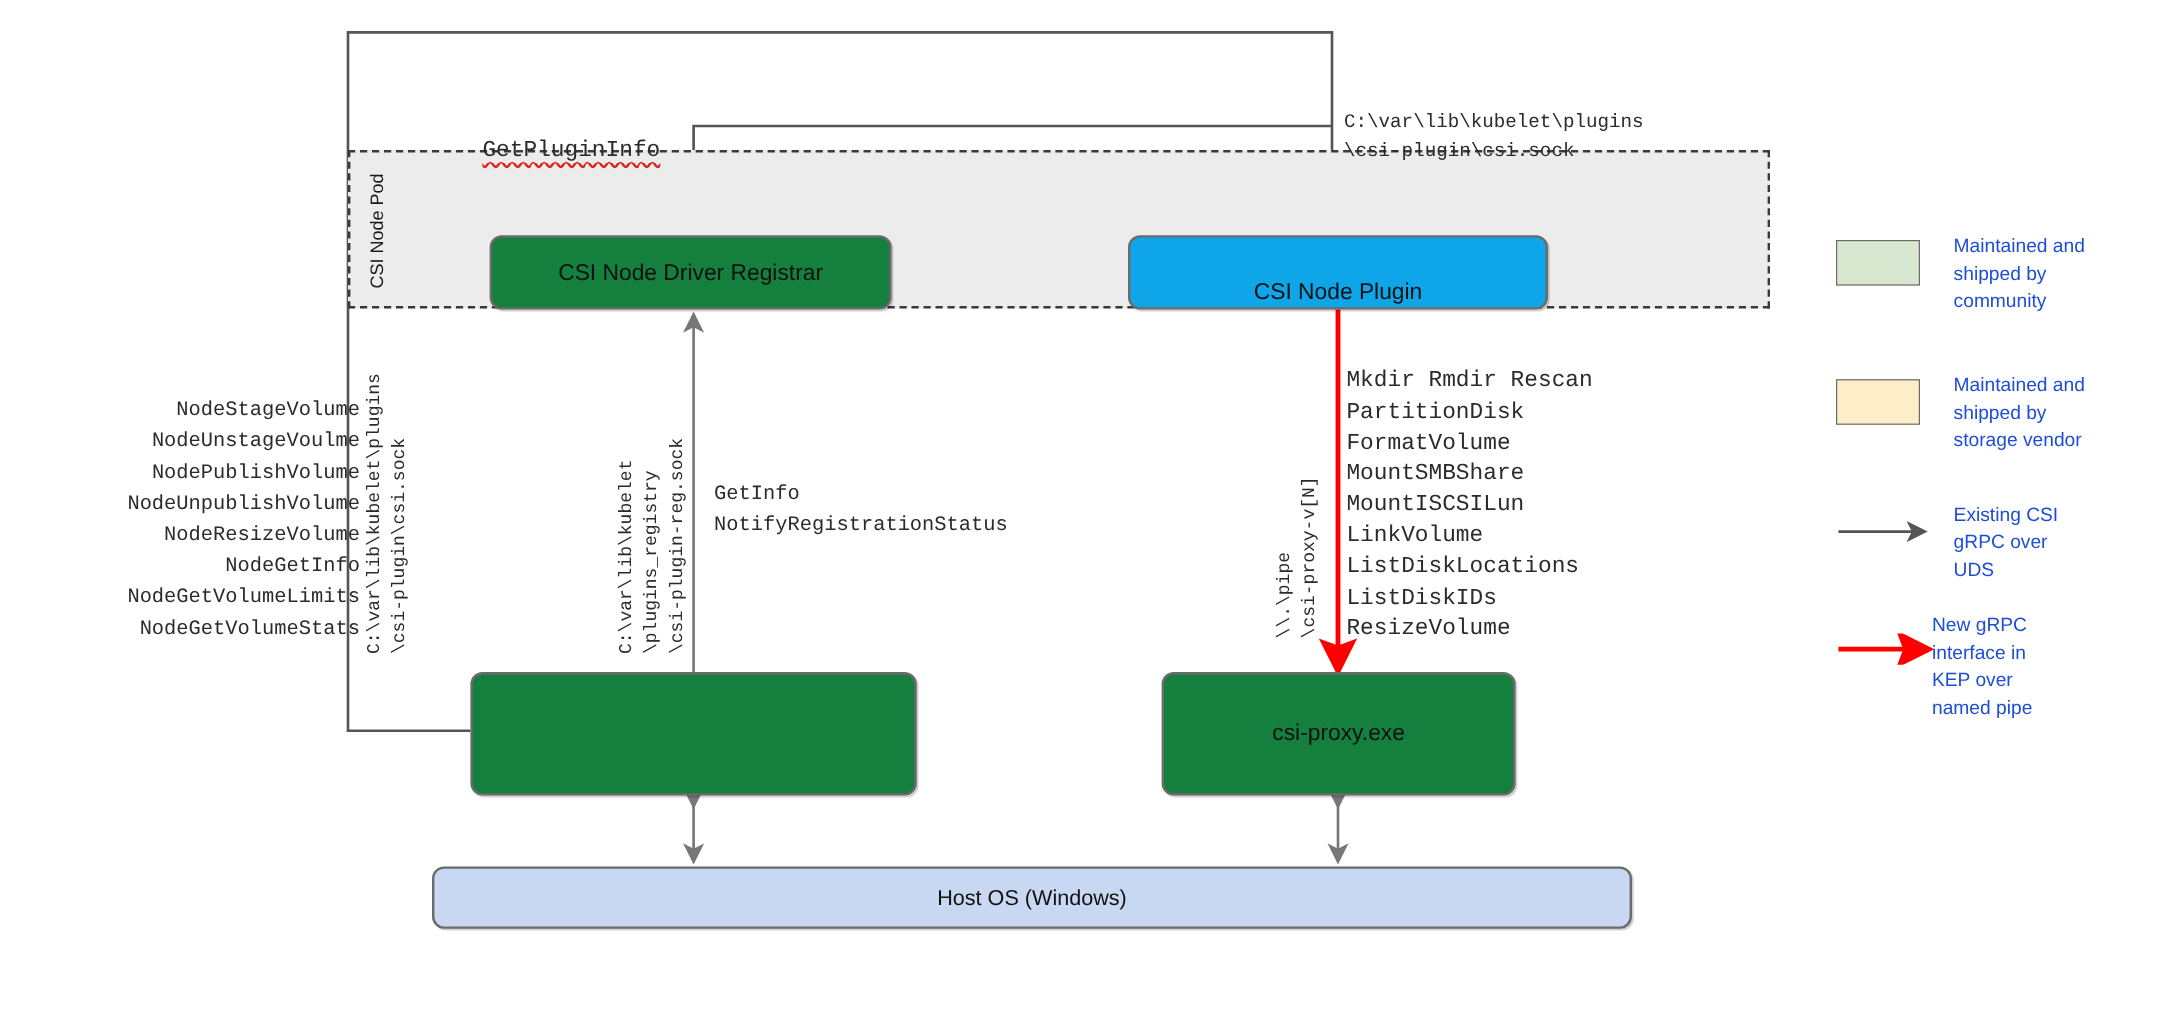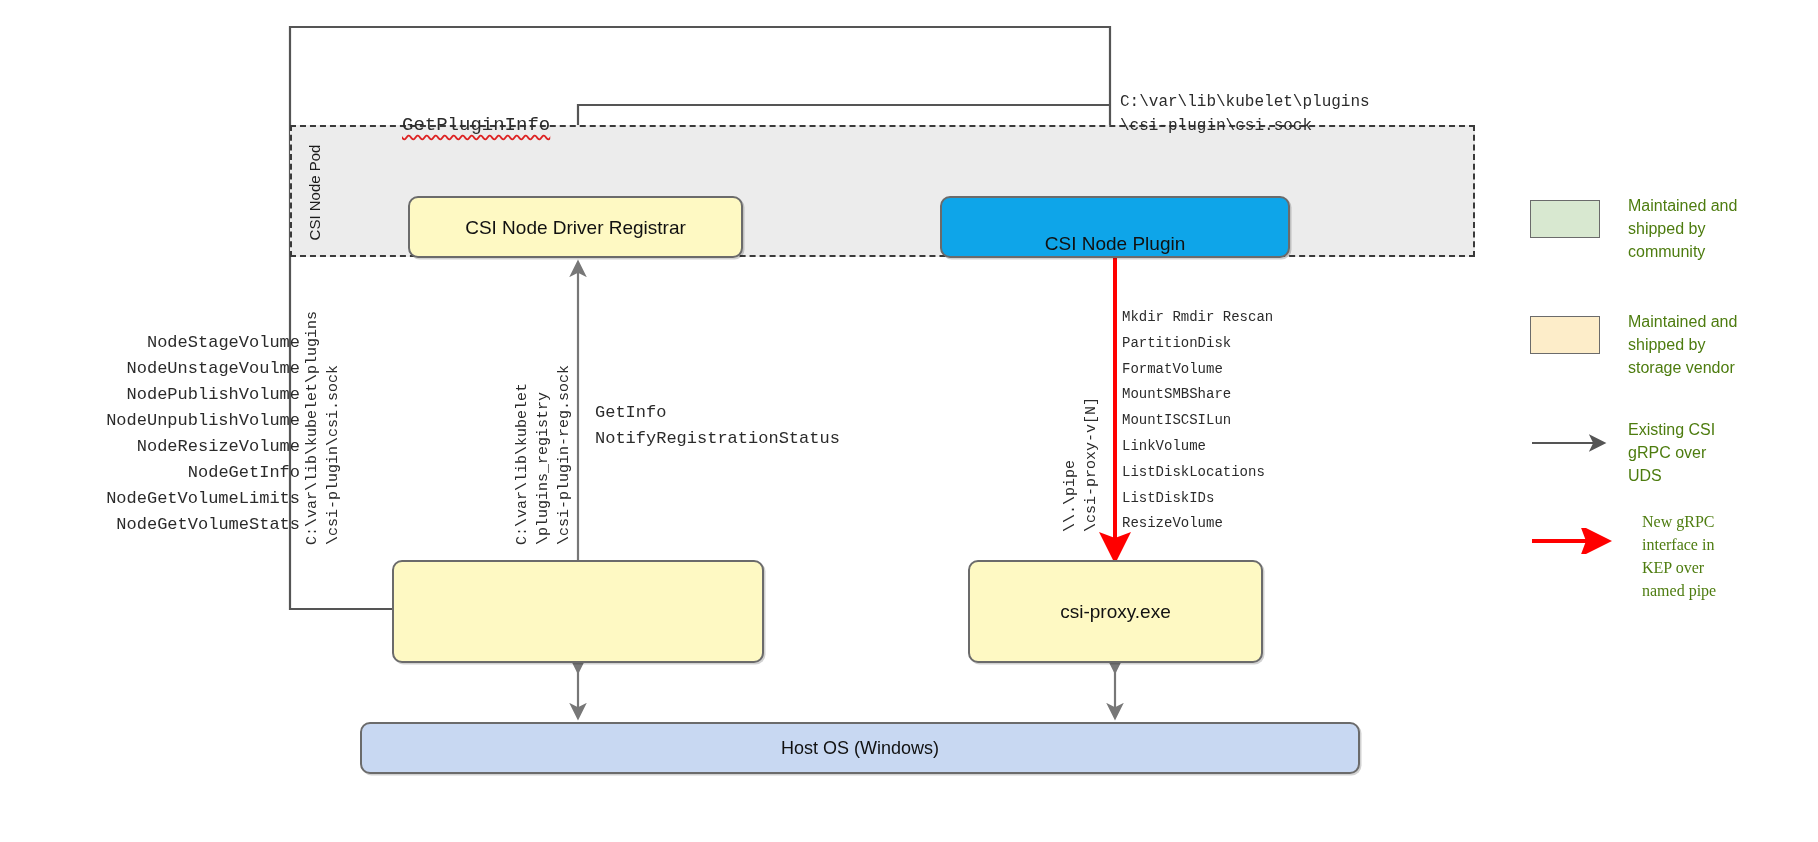--- a/index.html
+++ b/index.html
@@ -12,21 +12,21 @@
   .node-pod{position:absolute;left:290px;top:125px;width:1185px;height:132px;
             background:#ececec;border:2px dashed #3a3a3a;box-sizing:border-box;}
   .pod-label{position:absolute;left:302px;top:137px;width:26px;height:110px;
              display:flex;align-items:center;justify-content:center;}
   .pod-label span{transform:rotate(-90deg);white-space:nowrap;font-size:15px;color:#1b1b1b;}
 
   .box{position:absolute;box-sizing:border-box;border:2px solid #6b6b6b;border-radius:10px;
        display:flex;align-items:center;justify-content:center;text-align:center;
        font-size:19px;color:#111;line-height:25px;
        box-shadow:1.5px 1.5px 0 rgba(0,0,0,0.18);}
-  .green{background:#fef9c3;}
+  .green{background:#15803d;}
   .yellow{background:#0ea5e9;align-items:flex-end;}
   .blue{background:#c8d8f2;}
 
   #registrar{left:408px;top:196px;width:335px;height:62px;}
   #plugin{left:940px;top:196px;width:350px;height:62px;}
   #kubelet{left:392px;top:560px;width:372px;height:103px;}
   #csiproxy{left:968px;top:560px;width:295px;height:103px;}
   #hostos{left:360px;top:722px;width:1000px;height:52px;font-size:18px;}
 
   .vtext{position:absolute;white-space:pre;font-family:"Liberation Mono",monospace;
@@ -35,25 +35,25 @@
 
   .htext{position:absolute;white-space:pre;font-family:"Liberation Mono",monospace;
          font-size:17px;color:#2b2b2b;line-height:26px;}
 
   #nodecalls{left:30px;top:330px;width:270px;text-align:right;}
   #getplugininfo{left:402px;top:112px;font-size:19px;
                  text-decoration:underline;text-decoration-color:#d22;
                  text-decoration-style:wavy;text-underline-offset:4px;}
   #plugin-path{left:1120px;top:90px;font-size:16px;line-height:24px;}
   #getinfo{left:595px;top:400px;font-size:17px;line-height:26px;}
-  #proxyapi{left:1122px;top:305px;font-size:14px;line-height:25.8px;}
+  #proxyapi{left:1122px;top:305px;font-size:19px;line-height:25.8px;}
 
   .legend{position:absolute;left:1530px;}
   .lg-sw{position:absolute;width:70px;height:38px;border:1.5px solid #6b6b6b;box-sizing:border-box;}
-  .lg-txt{position:absolute;font-size:16px;line-height:23px;color:#4d7c0f;width:160px;}
+  .lg-txt{position:absolute;font-size:16px;line-height:23px;color:#1d4ed8;width:160px;}
 </style>
 </head>
 <body>
 
 <div id="stage">
 
   <svg class="layer">
     <defs>
       <marker id="ah-gray" markerWidth="10" markerHeight="10" refX="6" refY="4" orient="auto">
         <path d="M0,0 L8,4 L0,8 L2,4 z" fill="#555"></path>
@@ -178,19 +178,19 @@
 UDS</div>
 
     <svg style="position:absolute; left:0px; top:528px; width:92px; height:26px;">
       <defs>
         <marker id="lg-red" markerWidth="9" markerHeight="9" refX="5" refY="4" orient="auto">
           <path d="M0,0 L8,4 L0,8 L1.5,4 z" fill="#ff0000"></path>
         </marker>
       </defs>
       <path d="M2,13 L70,13" fill="none" stroke="#ff0000" stroke-width="4" marker-end="url(#lg-red)"></path>
     </svg>
-    <div class="lg-txt" style="left:112px; top:510px; white-space:pre;font-family:Liberation Serif, serif;">New gRPC
+    <div class="lg-txt" style="left:80px; top:510px; white-space:pre;">New gRPC
 interface in
 KEP over
 named pipe</div>
   </div>
 
 </div>
 
 </body></html>

